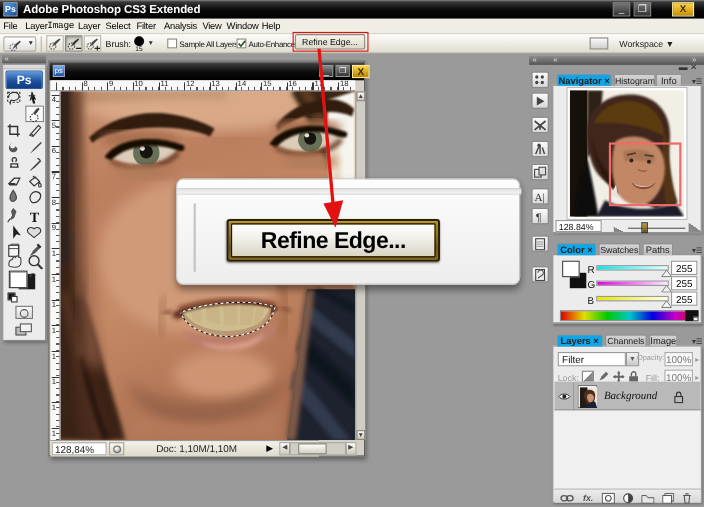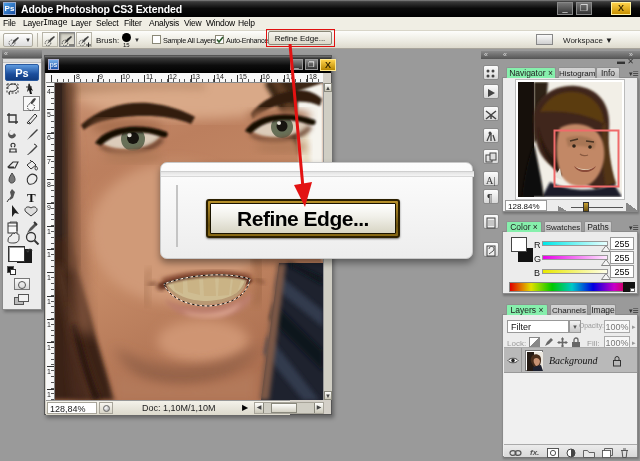--- a/index.html
+++ b/index.html
@@ -18,21 +18,21 @@
 #optbar{left:0;top:31px;width:640px;height:18px;background:linear-gradient(#fdfdfb,#e9e7dc 70%,#dddacd);border-bottom:1px solid #a8a49a;}
 .sep{position:absolute;top:2px;width:1px;height:14px;background:#b8b5aa;}
 #refinebtn{left:268px;top:31px;width:64px;height:14px;background:linear-gradient(#f6f4ee,#dcd8c8);border:1px solid #8a8878;border-radius:2px;font-size:8px;text-align:center;line-height:13px;color:#111;}
 #refinered{left:266px;top:29px;width:69px;height:18px;border:1px solid #e01010;}
 #wsicon{left:536px;top:34px;width:17px;height:11px;background:linear-gradient(#fafafa,#cfcfcf);border:1px solid #888;}
 #wslabel{left:563px;top:36px;font-size:8px;color:#222;}
 
 .panel{background:#ececec;border:1px solid #8a8a8a;box-shadow:1px 2px 2px rgba(0,0,0,0.25);}
 .tab{position:absolute;font-size:8.5px;color:#222;border:1px solid #909090;border-bottom:none;background:linear-gradient(#d4d4d4,#bcbcbc);text-align:center;border-radius:2px 2px 0 0;white-space:nowrap;overflow:hidden;}
 .isb{left:1px;width:16px;height:15px;background:linear-gradient(#fcfcfc,#d8d8d8);border:1px solid #8a8a8a;border-radius:2px;}
-.tab.on{background:#86efac;}
+.tab.on{background:#0ea5e9;font-weight:bold;}
 </style></head>
 <body>
 <div id="titlebar" class="abs"></div>
 <div id="psicon" class="abs">Ps</div>
 <div id="apptitle" class="abs">Adobe Photoshop CS3 Extended</div>
 <div class="abs tbtn" style="left:557px;">_</div>
 <div class="abs tbtn" style="left:576px;">❐</div>
 <div id="btnclose" class="abs tbtn">X</div>
 <div id="menubar" class="abs">
 <span style="left:3px;">File</span>

